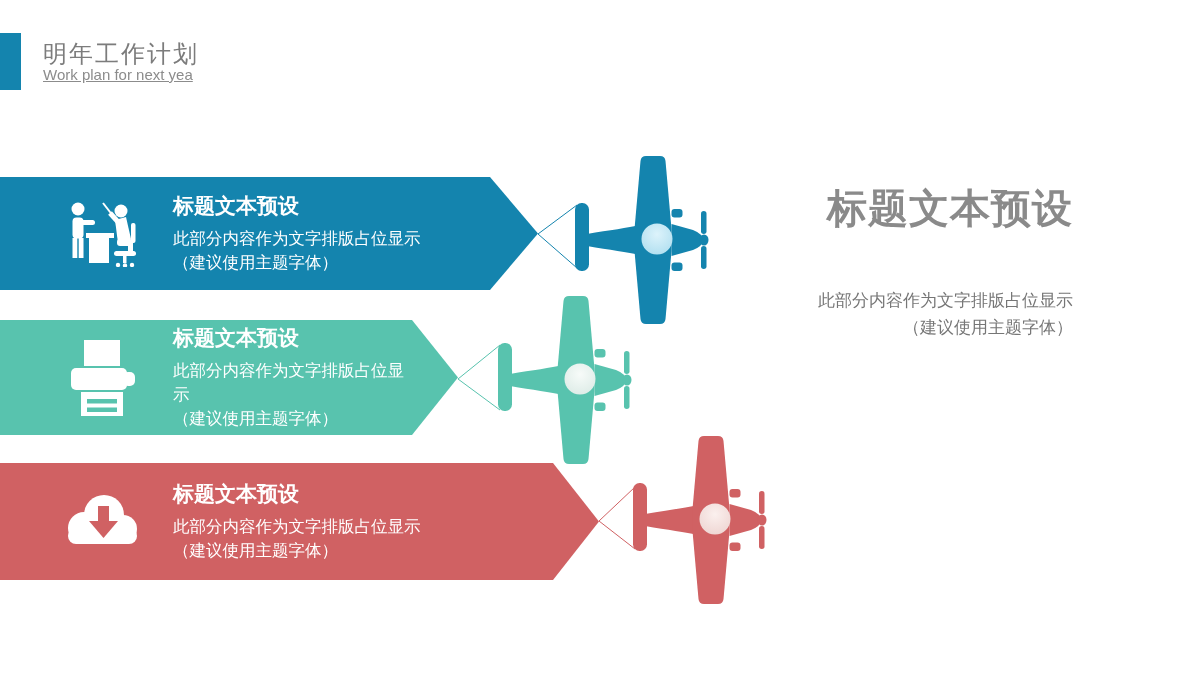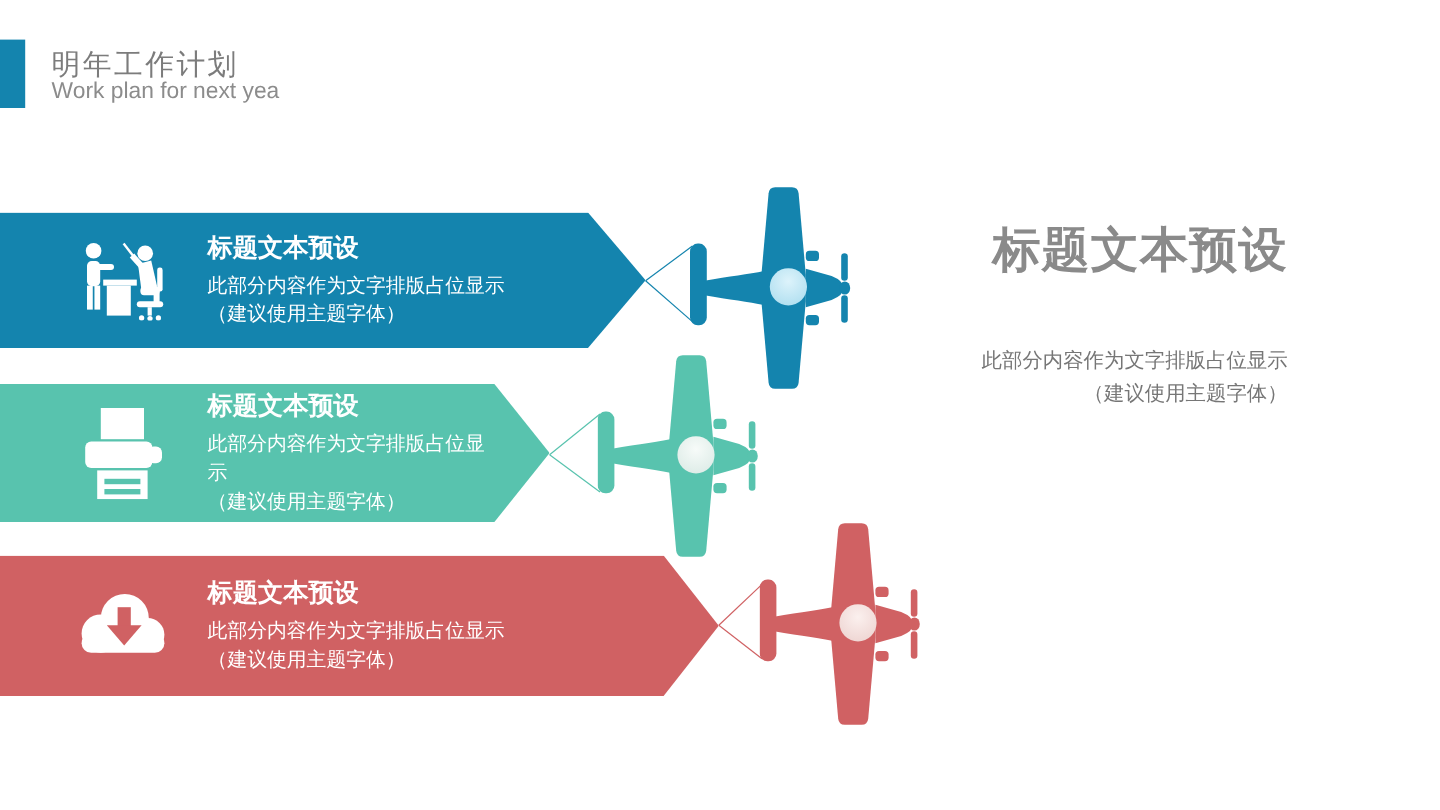--- a/index.html
+++ b/index.html
@@ -13,21 +13,21 @@
   .accent-bar{
     position:absolute;left:0;top:33px;width:21px;height:57px;
     background:#1484ae;
   }
   .page-title{
     position:absolute;left:43px;top:38px;
     font-size:24px;letter-spacing:2px;color:#7c7c7c;font-weight:400;
   }
   .page-subtitle{
     position:absolute;left:43px;top:66px;
-    font-size:19px;color:#8c8c8c;
+    font-size:15px;color:#8c8c8c;text-decoration:underline;
   }
 
   
   .banner{
     position:absolute;left:0;display:flex;align-items:center;color:#ffffff;
   }
   #banner-1{top:177px;width:538px;height:113px;background:#1484ae;
     clip-path:polygon(0 0,490px 0,100% 50%,490px 100%,0 100%);}
   #banner-2{top:320px;width:458px;height:115px;background:#58c3ae;
     clip-path:polygon(0 0,412px 0,100% 50%,412px 100%,0 100%);}

